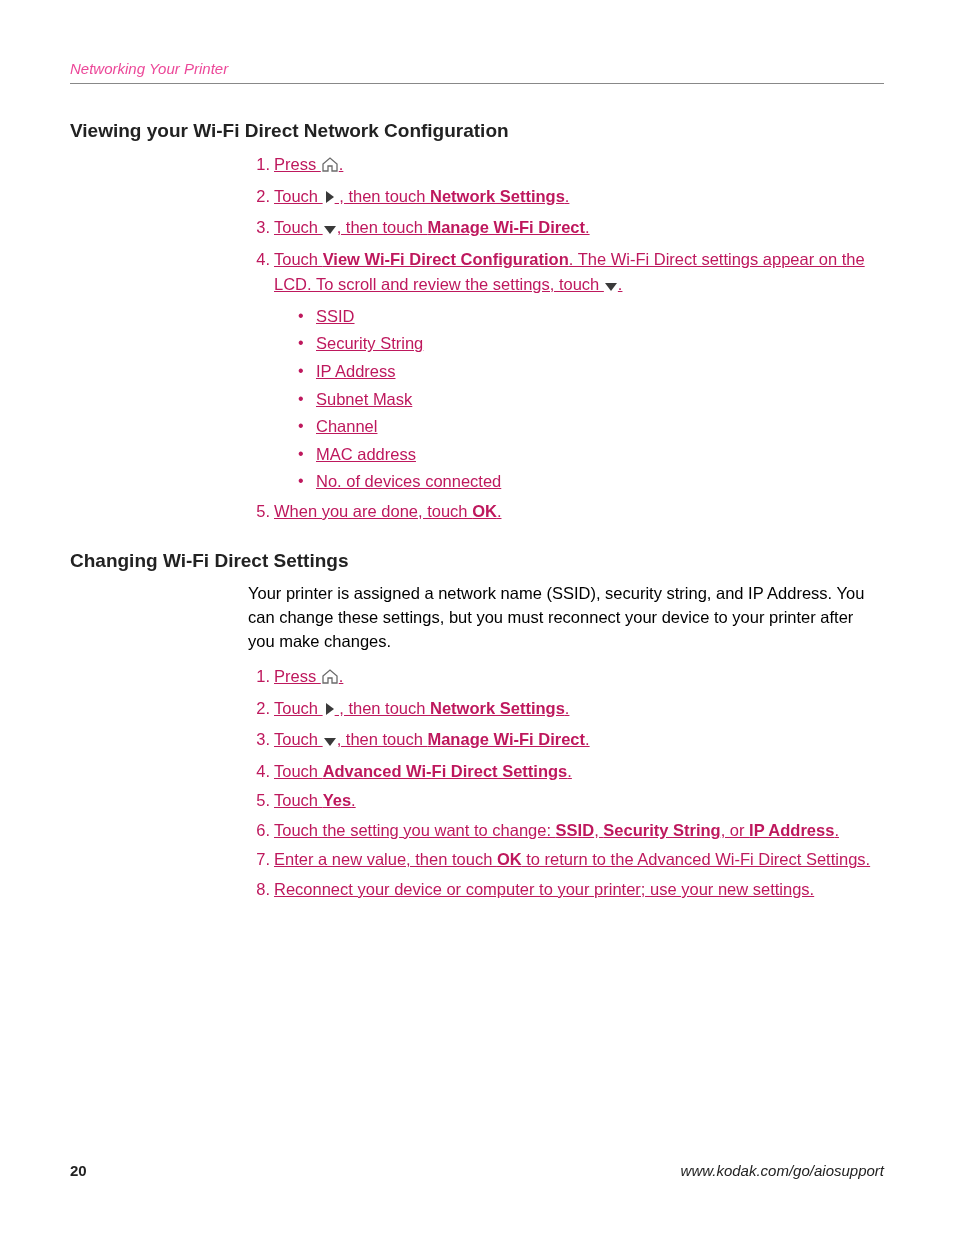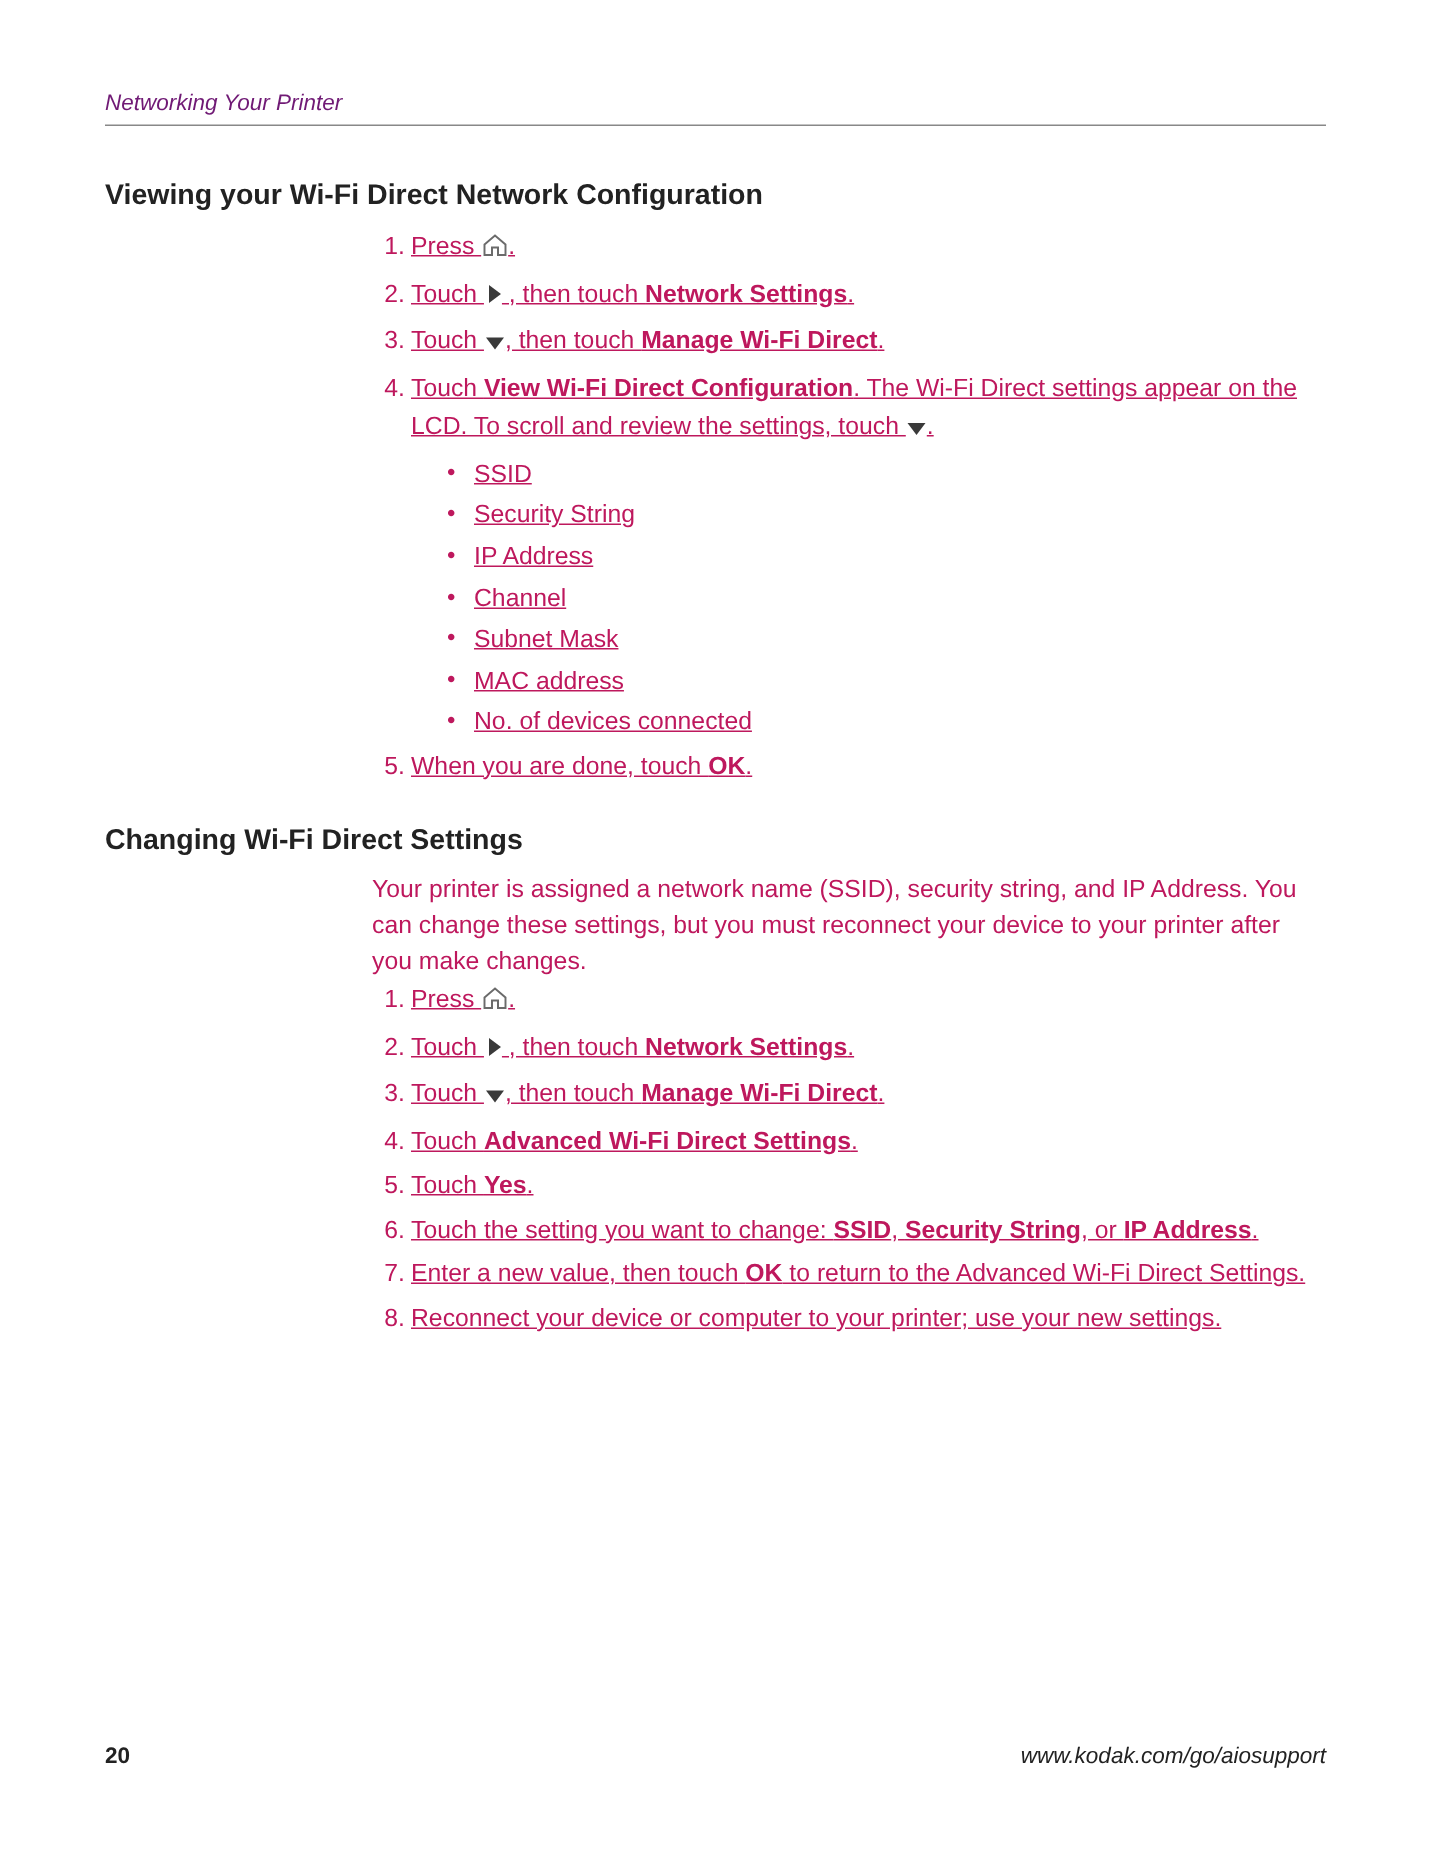--- a/index.html
+++ b/index.html
@@ -6,39 +6,40 @@
   html, body { width: 954px; height: 1235px; background: #fff; }
   body {
     font-family: "Myriad Pro", "Segoe UI", "Helvetica Neue", Arial, sans-serif;
     color: #231f20;
     position: relative;
     padding: 60px 70px 50px 70px;
   }
   .running-head {
     font-style: italic;
     font-size: 15px;
-    color: #701a75;
+    color: #ec4899;
     padding-bottom: 6px;
     border-bottom: 1px solid #888;
     margin-bottom: 36px;
   }
   h2.section {
     font-size: 19px;
     font-weight: 700;
     color: #222;
     margin-bottom: 10px;
   }
   .content-block {
     margin-left: 178px;
     margin-bottom: 26px;
   }
   .intro-para {
     font-size: 16.5px;
     line-height: 1.45;
-    color: #be185d;
+    margin-bottom: 10px;
+    color: #000000;
   }
   ol.steps {
     list-style: none;
     counter-reset: step;
     font-size: 16.5px;
     line-height: 1.55;
     color: #be185d;
     text-decoration: underline;
   }
   ol.steps > li {
@@ -125,22 +126,22 @@
           </svg></span><span>, then touch </span><span class="b">Manage Wi-Fi Direct</span><span>.</span>
     </li>
     <li>
       <span>Touch </span><span class="b">View Wi-Fi Direct Configuration</span><span>. The Wi-Fi Direct settings appear on the LCD. To scroll and review the settings, touch </span><span class="icon"><svg width="14" height="12">
             <use href="#down-ico"></use>
           </svg></span><span>.</span>
       <ul class="bullets">
         <li>SSID</li>
         <li>Security String</li>
         <li>IP Address</li>
+        <li>Subnet Mask</li>
         <li>Channel</li>
-        <li>Subnet Mask</li>
         <li>MAC address</li>
         <li>No. of devices connected</li>
       </ul>
     </li>
     <li>
       <span>When you are done, touch </span><span class="b">OK</span><span>.</span>
     </li>
   </ol>
 </div>
 

